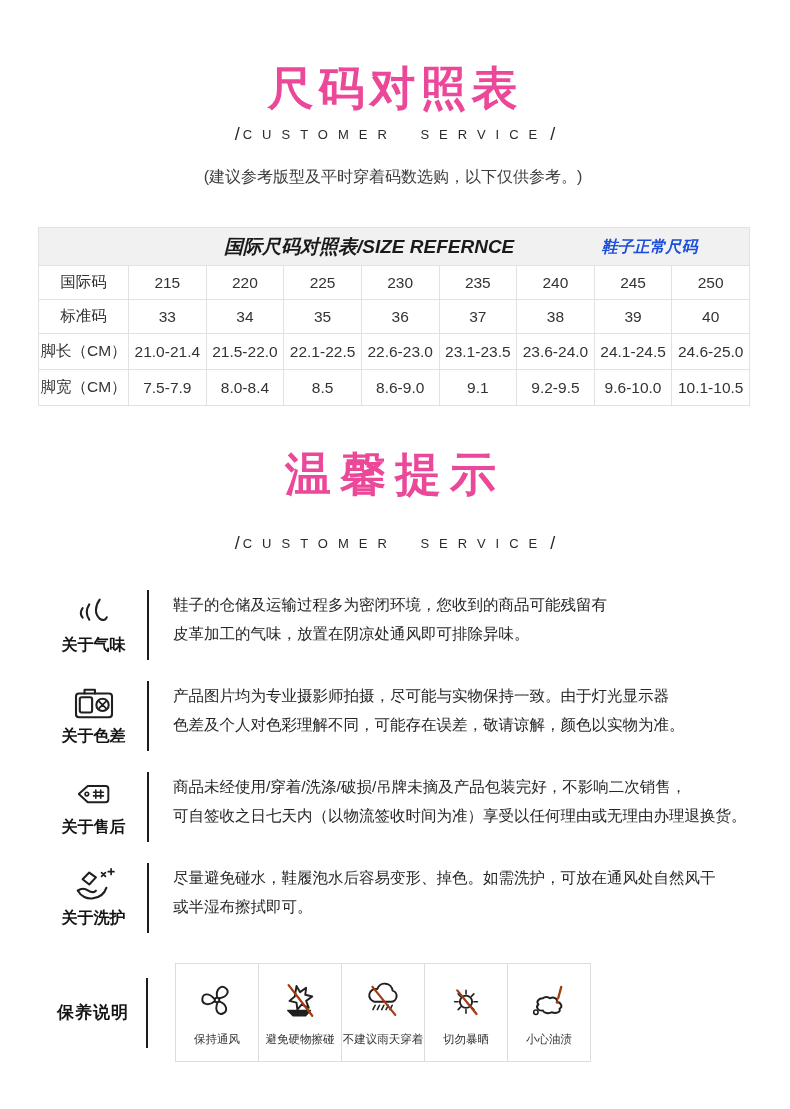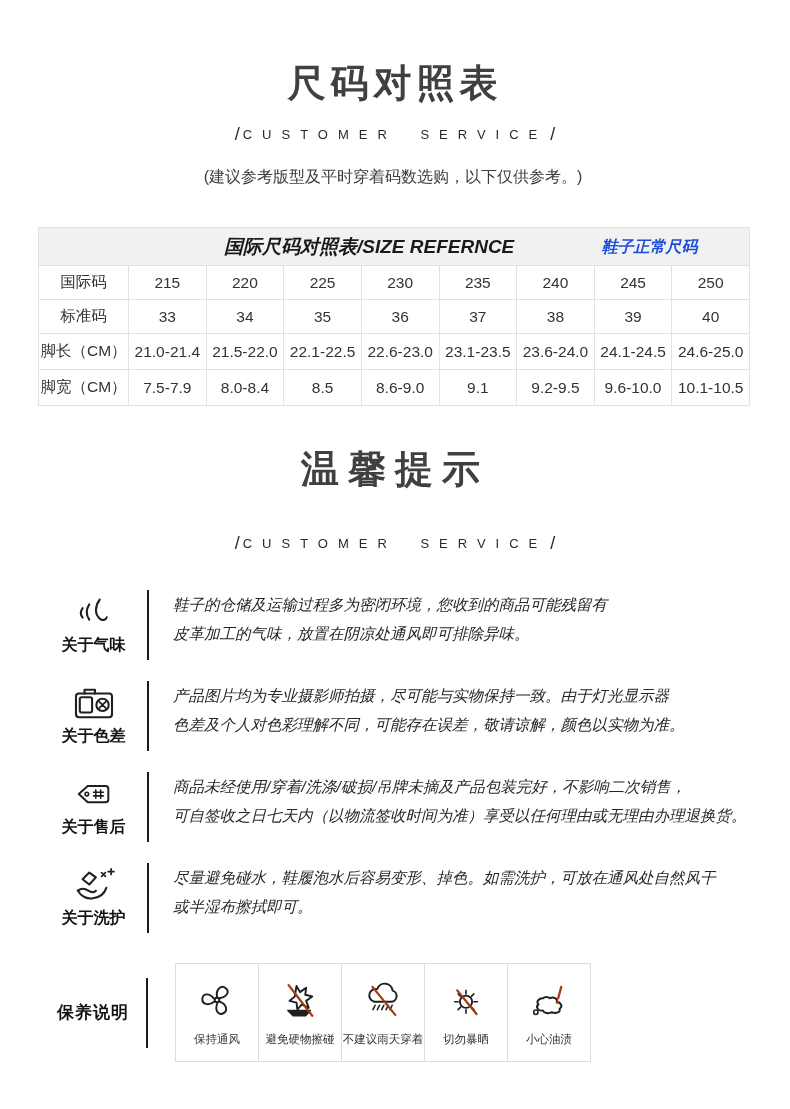--- a/index.html
+++ b/index.html
@@ -1,20 +1,20 @@
 <!DOCTYPE html>
 <html><head>
 <meta charset="utf-8">
 <style>
   html,body{margin:0;padding:0;background:#fff;}
   #page{position:relative;width:790px;height:1109px;margin:0 auto;background:#fff;overflow:hidden;
         font-family:"Liberation Sans","DejaVu Sans",sans-serif;color:#1f1f1f;}
 
-  .sec-title{position:absolute;left:0;right:0;text-align:center;font-size:38px;font-weight:700;
-             letter-spacing:5px;color:#404040;}
+  .sec-title{position:absolute;left:0;right:0;text-align:center;font-size:46px;font-weight:700;
+             letter-spacing:5px;color:#ec4899;}
   #sec1-title{top:58px;}
   #sec2-title{top:444px;letter-spacing:9px;}
 
   .cs{position:absolute;left:0;right:0;display:flex;justify-content:center;align-items:center;color:#2a2a2a;}
   #cs1{top:124px;}
   #cs2{top:533px;}
   .cs .slash{font-size:18px;margin:0 3px;font-weight:400;}
   .cs .cs-text{font-size:13px;font-weight:500;letter-spacing:10px;word-spacing:10px;}
 
   .note{position:absolute;top:167px;left:0;right:4px;text-align:center;font-size:16px;color:#3c3c3c;}
@@ -31,21 +31,21 @@
       font-weight:700;color:#1d4ed8;white-space:nowrap;}
   td.rl{background:#f1f1f1;font-size:15px;color:#2e2e2e;}
 
   
   .tips{position:absolute;top:590px;left:40px;}
   .tip{display:flex;align-items:stretch;margin-bottom:21px;}
   .tip-left{width:107px;display:flex;flex-direction:column;align-items:center;
             border-right:2px solid #1c1c1c;padding:2px 0 4px;}
   .tip-icon{height:38px;display:flex;align-items:flex-end;}
   .tip-label{font-size:16px;font-weight:700;color:#141414;margin-top:5px;white-space:nowrap;}
-  .tip-body{padding-left:24px;font-size:15.5px;line-height:29px;color:#262626;font-style:italic;}
+  .tip-body{padding-left:24px;font-size:15.5px;line-height:29px;color:#262626;}
   .tip-line{white-space:nowrap;}
 
   
   .care{position:absolute;top:963px;left:40px;display:flex;align-items:center;height:99px;}
   .care-left{width:106px;height:70px;display:flex;align-items:center;justify-content:center;
              border-right:2px solid #1c1c1c;}
   .care-label{font-size:17px;font-weight:700;letter-spacing:1px;color:#141414;}
   .care-boxes{display:flex;margin-left:27px;}
   .care-box{width:84px;height:99px;border:1px solid #ddd;margin-left:-1px;box-sizing:border-box;
             display:flex;flex-direction:column;align-items:center;justify-content:center;background:#fff;}

